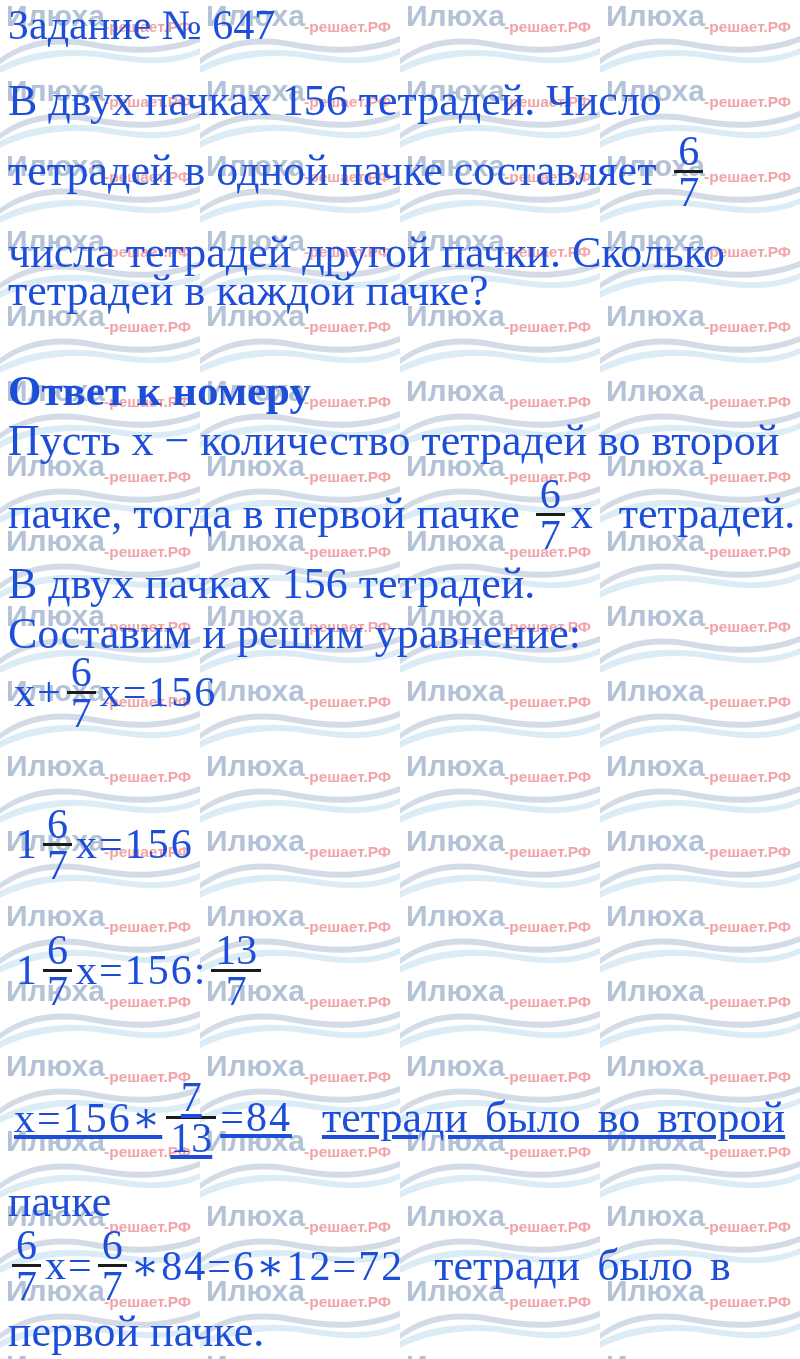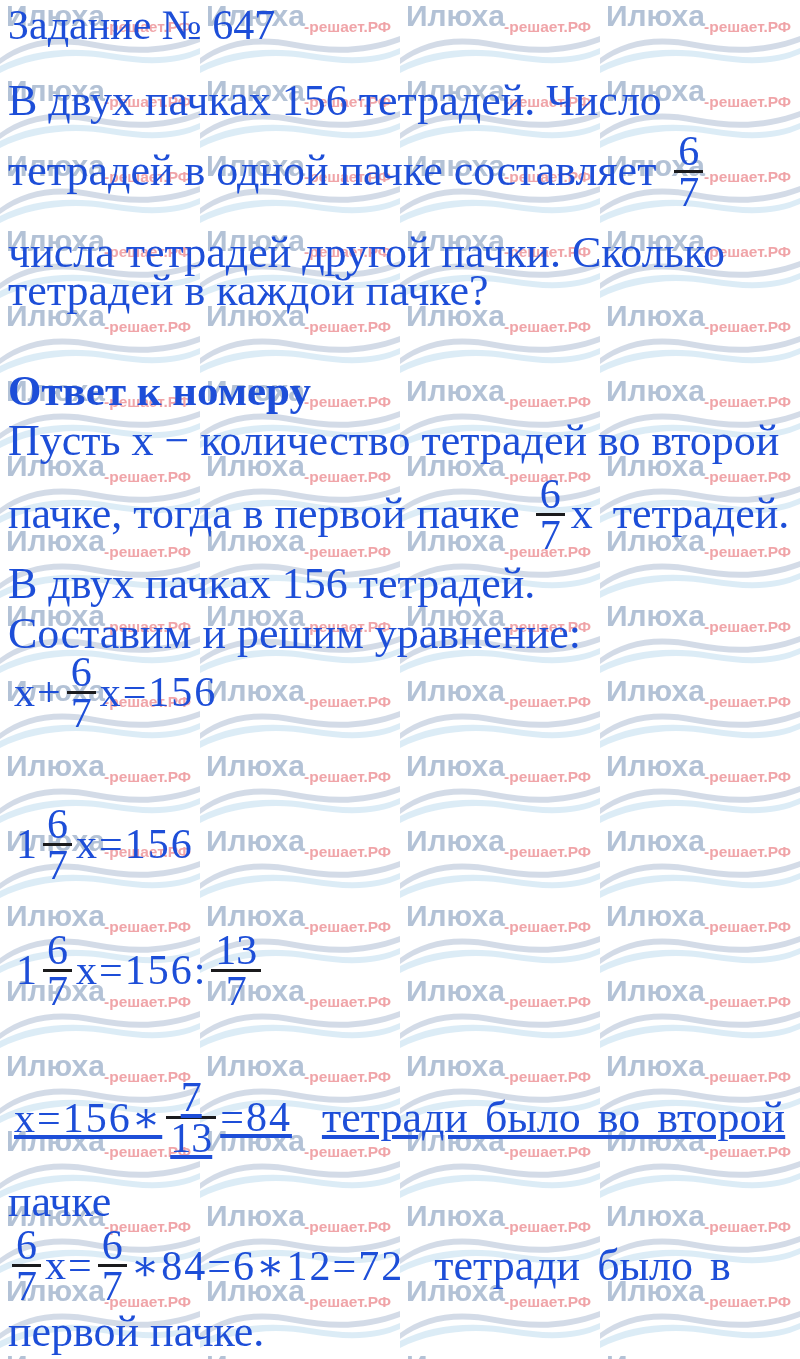--- a/index.html
+++ b/index.html
@@ -46,21 +46,21 @@
     letter-spacing:0;
     flex:none;
   }
   .frac .num,.frac .den{display:block;line-height:34px;padding:0 4px;}
   .frac .num{border-bottom:3px solid #1b1b1d;padding-bottom:2px;}
   .frac .den{padding-top:2px;}
   .word{font-size:44px;letter-spacing:0;word-spacing:6px;}
   .gap-18{margin-left:18px;}
   .gap-16{margin-left:16px;}
   .gap-6{margin-left:6px;}
-  .gap-26{margin-left:20px;}
+  .gap-26{margin-left:26px;}
   .gap-30{margin-left:30px;}
   .gap-4{margin-left:4px;}
 </style>
 </head>
 <body>
 
 <div class="page">
 
   <svg class="wm-layer" width="800" height="1359" aria-hidden="true">
     <defs>

